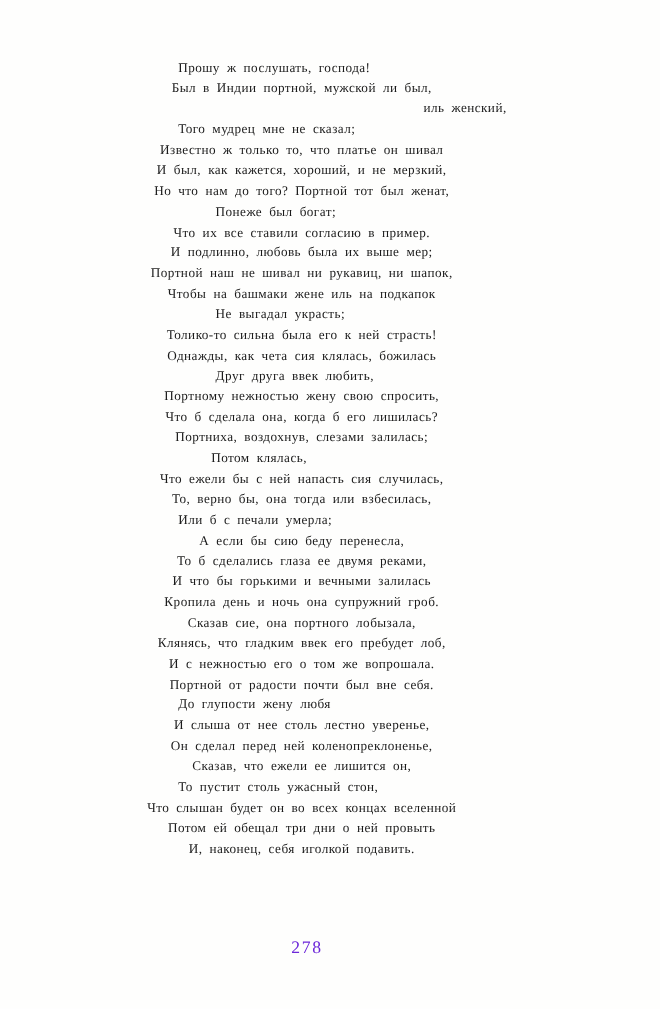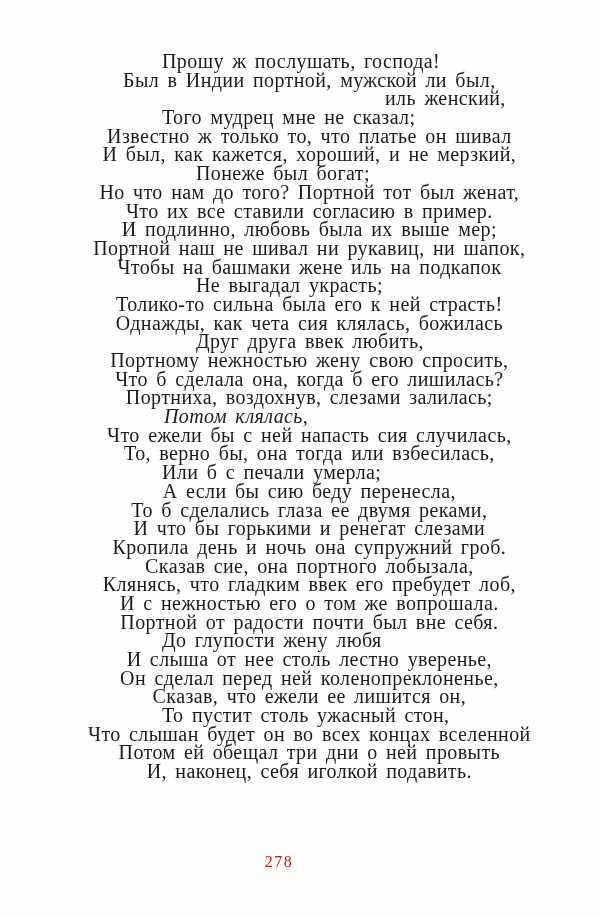--- a/index.html
+++ b/index.html
@@ -13,74 +13,74 @@
     height: 917px;
     background: #fefefdff;
     overflow: hidden;
     font-family: "Liberation Serif", "DejaVu Serif", serif;
     color: #1b1b1b;
   }
   .poem {
     position: absolute;
     left: 88px;
     top: 52px;
-    font-size: 20px;
+    font-size: 12px;
     line-height: 18.7px;
     letter-spacing: 0.4px;
     word-spacing: 3px;
     white-space: nowrap;
   }
   .line { height: 18.7px; }
   .line.i0 { margin-left: 0; text-align: center; }
   .line.i1 { margin-left: 74px; }
   .line.i2 { margin-left: 108px; }
-  .line.i3 { margin-left: 76px; font-style: italic; }
+  .line.i3 { margin-left: 104px; }
   .line.i4 { margin-left: 297px; }
   .page-number {
     position: absolute;
     left: 0;
     top: 853px;
     width: 558px;
     text-align: center;
     font-size: 16px;
     letter-spacing: 1.5px;
-    color: #b91c1c;
+    color: #6d28d9;
   }
 </style>
 </head>
 <body>
 
 <div class="page">
   <div class="poem" id="poem">
       <div class="line i1">Прошу ж послушать, господа!</div>
       <div class="line i0">Был в Индии портной, мужской ли был,</div>
       <div class="line i4">иль женский,</div>
       <div class="line i1">Того мудрец мне не сказал;</div>
       <div class="line i0">Известно ж только то, что платье он шивал</div>
       <div class="line i0">И был, как кажется, хороший, и не мерзкий,</div>
+      <div class="line i0">Но что нам до того? Портной тот был женат,</div>
       <div class="line i2">Понеже был богат;</div>
-      <div class="line i0">Но что нам до того? Портной тот был женат,</div>
       <div class="line i0">Что их все ставили согласию в пример.</div>
       <div class="line i0">И подлинно, любовь была их выше мер;</div>
       <div class="line i0">Портной наш не шивал ни рукавиц, ни шапок,</div>
       <div class="line i0">Чтобы на башмаки жене иль на подкапок</div>
       <div class="line i2">Не выгадал украсть;</div>
       <div class="line i0">Толико-то сильна была его к ней страсть!</div>
       <div class="line i0">Однажды, как чета сия клялась, божилась</div>
       <div class="line i2">Друг друга ввек любить,</div>
       <div class="line i0">Портному нежностью жену свою спросить,</div>
       <div class="line i0">Что б сделала она, когда б его лишилась?</div>
       <div class="line i0">Портниха, воздохнув, слезами залилась;</div>
       <div class="line i3">Потом клялась,</div>
       <div class="line i0">Что ежели бы с ней напасть сия случилась,</div>
       <div class="line i0">То, верно бы, она тогда или взбесилась,</div>
       <div class="line i1">Или б с печали умерла;</div>
       <div class="line i0">А если бы сию беду перенесла,</div>
       <div class="line i0">То б сделались глаза ее двумя реками,</div>
-      <div class="line i0">И что бы горькими и ренегат слезами</div>
+      <div class="line i0">И что бы горькими и вечными залилась</div>
       <div class="line i0">Кропила день и ночь она супружний гроб.</div>
       <div class="line i0">Сказав сие, она портного лобызала,</div>
       <div class="line i0">Клянясь, что гладким ввек его пребудет лоб,</div>
       <div class="line i0">И с нежностью его о том же вопрошала.</div>
       <div class="line i0">Портной от радости почти был вне себя.</div>
       <div class="line i1">До глупости жену любя</div>
       <div class="line i0">И слыша от нее столь лестно уверенье,</div>
       <div class="line i0">Он сделал перед ней коленопреклоненье,</div>
       <div class="line i0">Сказав, что ежели ее лишится он,</div>
       <div class="line i1">То пустит столь ужасный стон,</div>

